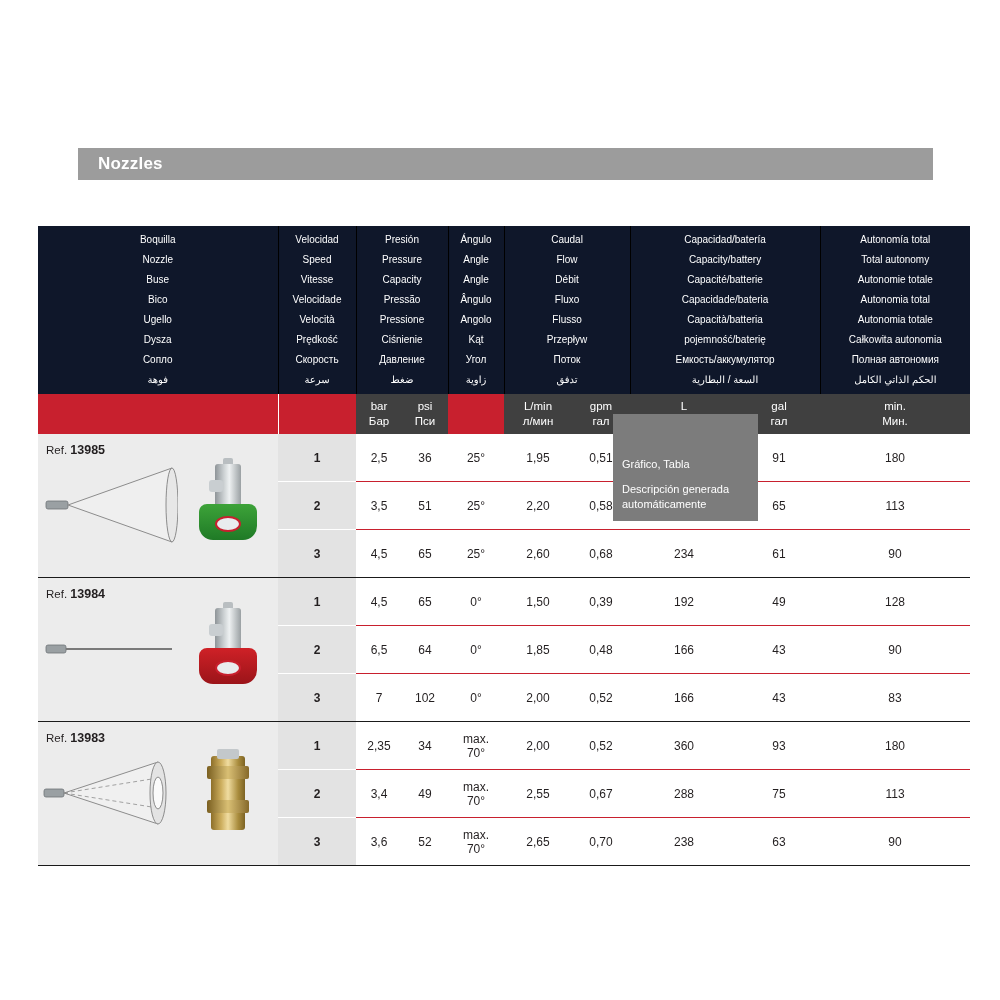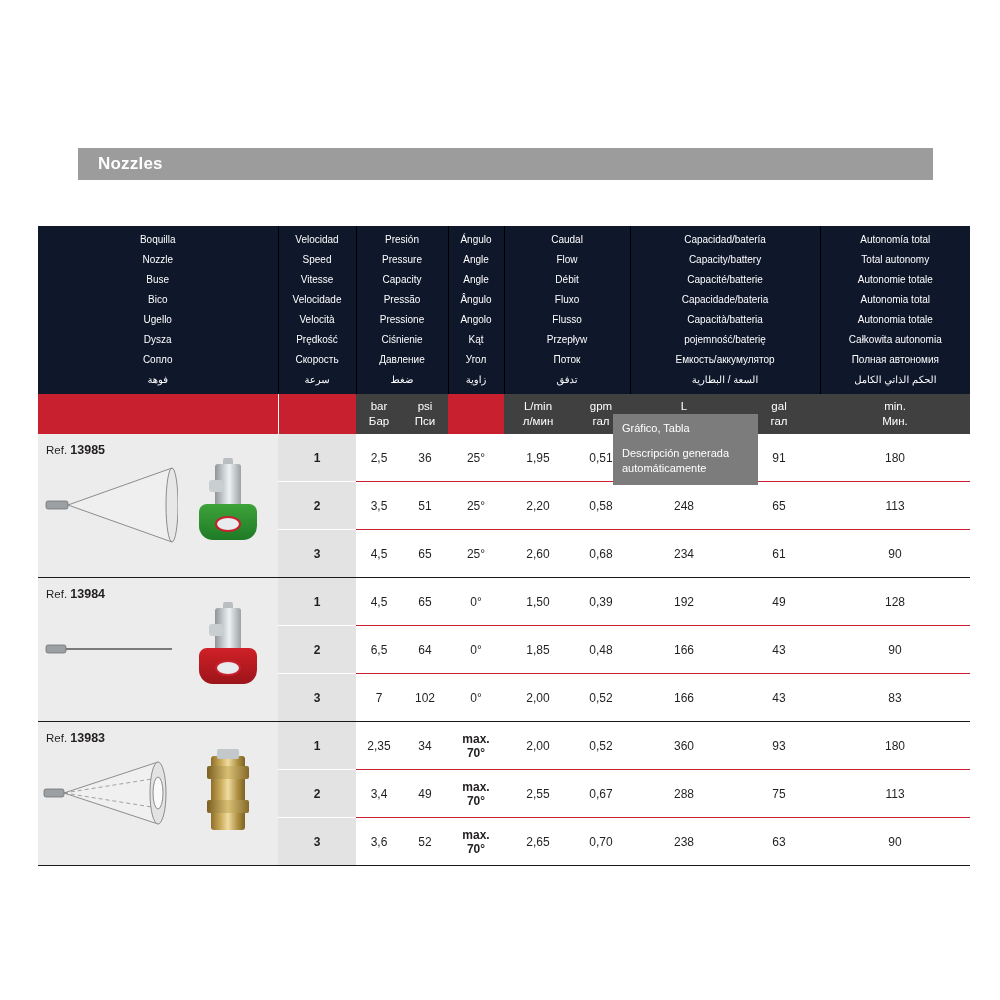--- a/index.html
+++ b/index.html
@@ -129,21 +129,21 @@
     white-space: nowrap;
   }
   .ref-label b { font-size: 12.5px; }
   .ref-art {
     position: absolute;
     left: 0;
     top: 26px;
     width: 140px;
     height: 95px;
   }
-  .two-line { line-height: 14px; font-weight: bold; }
+  .two-line { line-height: 14px; }
 
   
   .photo {
     position: relative;
     width: 86px;
     height: 96px;
     margin: 0 auto;
   }
   .noz-body {
     position: absolute;
@@ -231,21 +231,21 @@
     left: 613px;
     top: 414px;
     width: 145px;
     background: #7c7c7c;
     color: #ffffff;
     font-size: 11px;
     line-height: 15px;
     padding: 7px 9px 9px 9px;
     box-sizing: border-box;
   }
-  .tooltip .t1 { margin-bottom: 10px; }
+  .tooltip .t1 { margin-bottom: 10px; margin-top: 36px; }
 </style>
 </head>
 <body>
 
 <div id="page">
 
   <div class="title-bar">
     <span class="title-text">Nozzles</span>
   </div>
 

